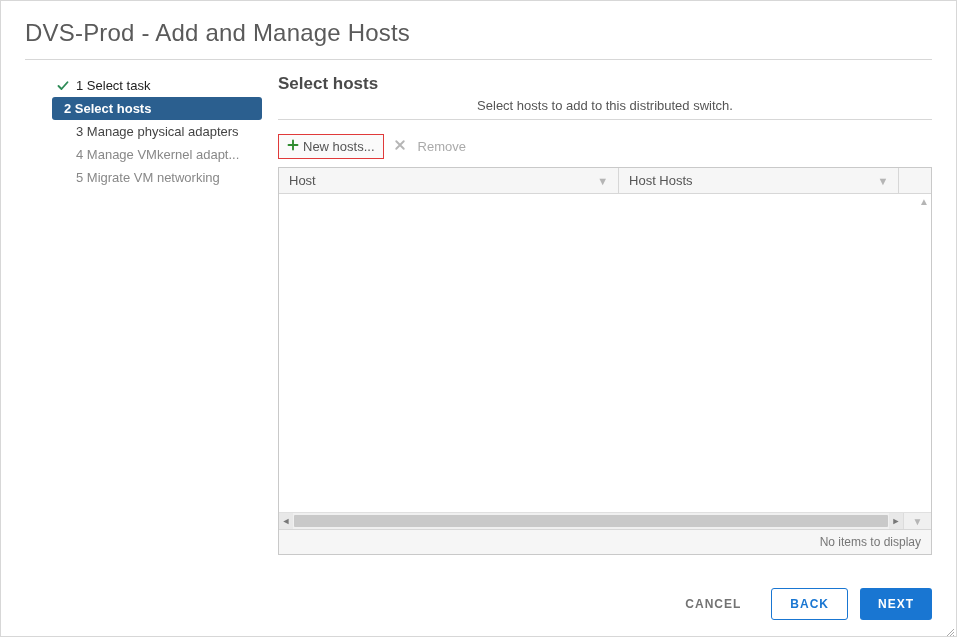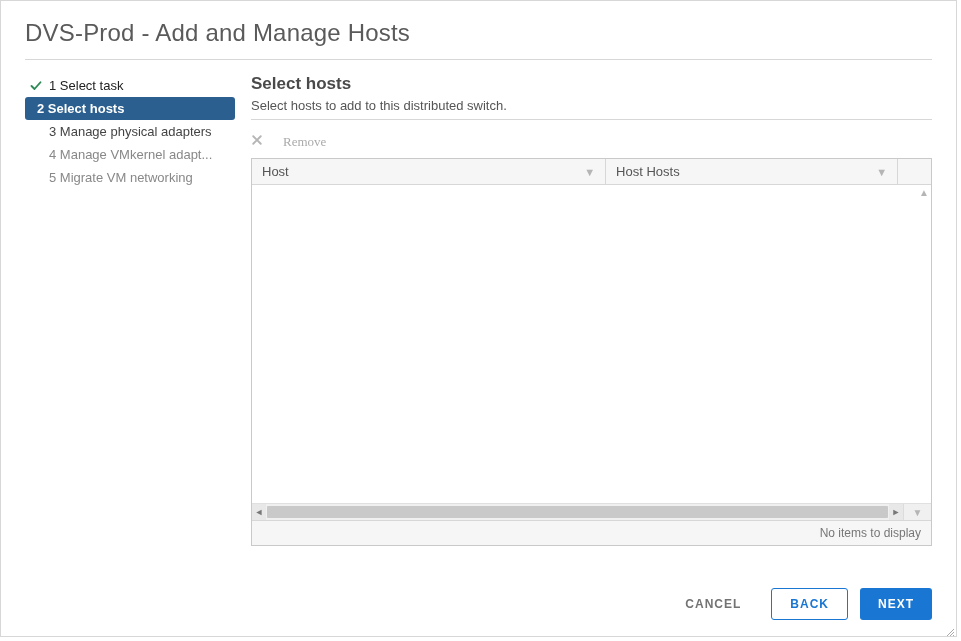--- a/index.html
+++ b/index.html
@@ -32,20 +32,21 @@
     margin-bottom: 14px;
   }
   .body {
     display: flex;
     gap: 16px;
   }
   
   .steps {
     width: 210px;
     flex: 0 0 210px;
+    margin-left: 27px;
   }
   .step {
     display: flex;
     align-items: center;
     gap: 6px;
     padding: 4px 8px 4px 4px;
     font-size: 13px;
     color: #555;
     border-radius: 3px;
     white-space: nowrap;
@@ -77,20 +78,21 @@
   .section-title {
     font-size: 17px;
     font-weight: 600;
     color: #4a4a4a;
     margin-bottom: 4px;
   }
   .section-sub {
     font-size: 13px;
     color: #555;
     margin-bottom: 6px;
+    text-align: center;
   }
   .sub-hr {
     border: none;
     border-top: 1px solid #d7d7d7;
     margin-bottom: 14px;
   }
   .toolbar {
     display: flex;
     align-items: center;
     gap: 10px;
@@ -104,26 +106,26 @@
     background: #fafafa;
     padding: 4px 8px;
     font-size: 13px;
     color: #555;
     cursor: pointer;
     font-family: inherit;
   }
   .btn-remove {
     display: flex;
     align-items: flex-end;
-    gap: 20px;
+    gap: 12px;
     background: transparent;
     border: none;
     color: #aaa;
     font-size: 13px;
-    font-family: Liberation Serif, serif;
+    font-family: Liberation Sans, sans-serif;
     cursor: default;
   }
   .plus-icon svg { width: 12px; height: 12px; }
   .x-icon svg { width: 12px; height: 12px; }
 
   
   .grid {
     border: 1px solid #c9c9c9;
     width: 100%;
     height: 388px;
@@ -286,20 +288,28 @@
 
     </div>
 
     <div class="main">
 
       <div class="section-title">Select hosts</div>
       <div class="section-sub">Select hosts to add to this distributed switch.</div>
       <hr class="sub-hr">
 
       <div class="toolbar">
+        <button class="btn-newhosts">
+          <span class="plus-icon">
+            <svg viewBox="0 0 16 16">
+                <path d="M8 2v12M2 8h12" stroke="#2e8b2e" stroke-width="2.5" stroke-linecap="round"></path>
+              </svg>
+          </span>
+          <span>New hosts...</span>
+        </button>
         <button class="btn-remove" disabled="">
           <span class="x-icon">
             <svg viewBox="0 0 16 16">
                 <path d="M3 3l10 10M13 3L3 13" stroke="#b5b5b5" stroke-width="2.5" stroke-linecap="round"></path>
               </svg>
           </span>
           <span>Remove</span>
         </button>
       </div>
 

